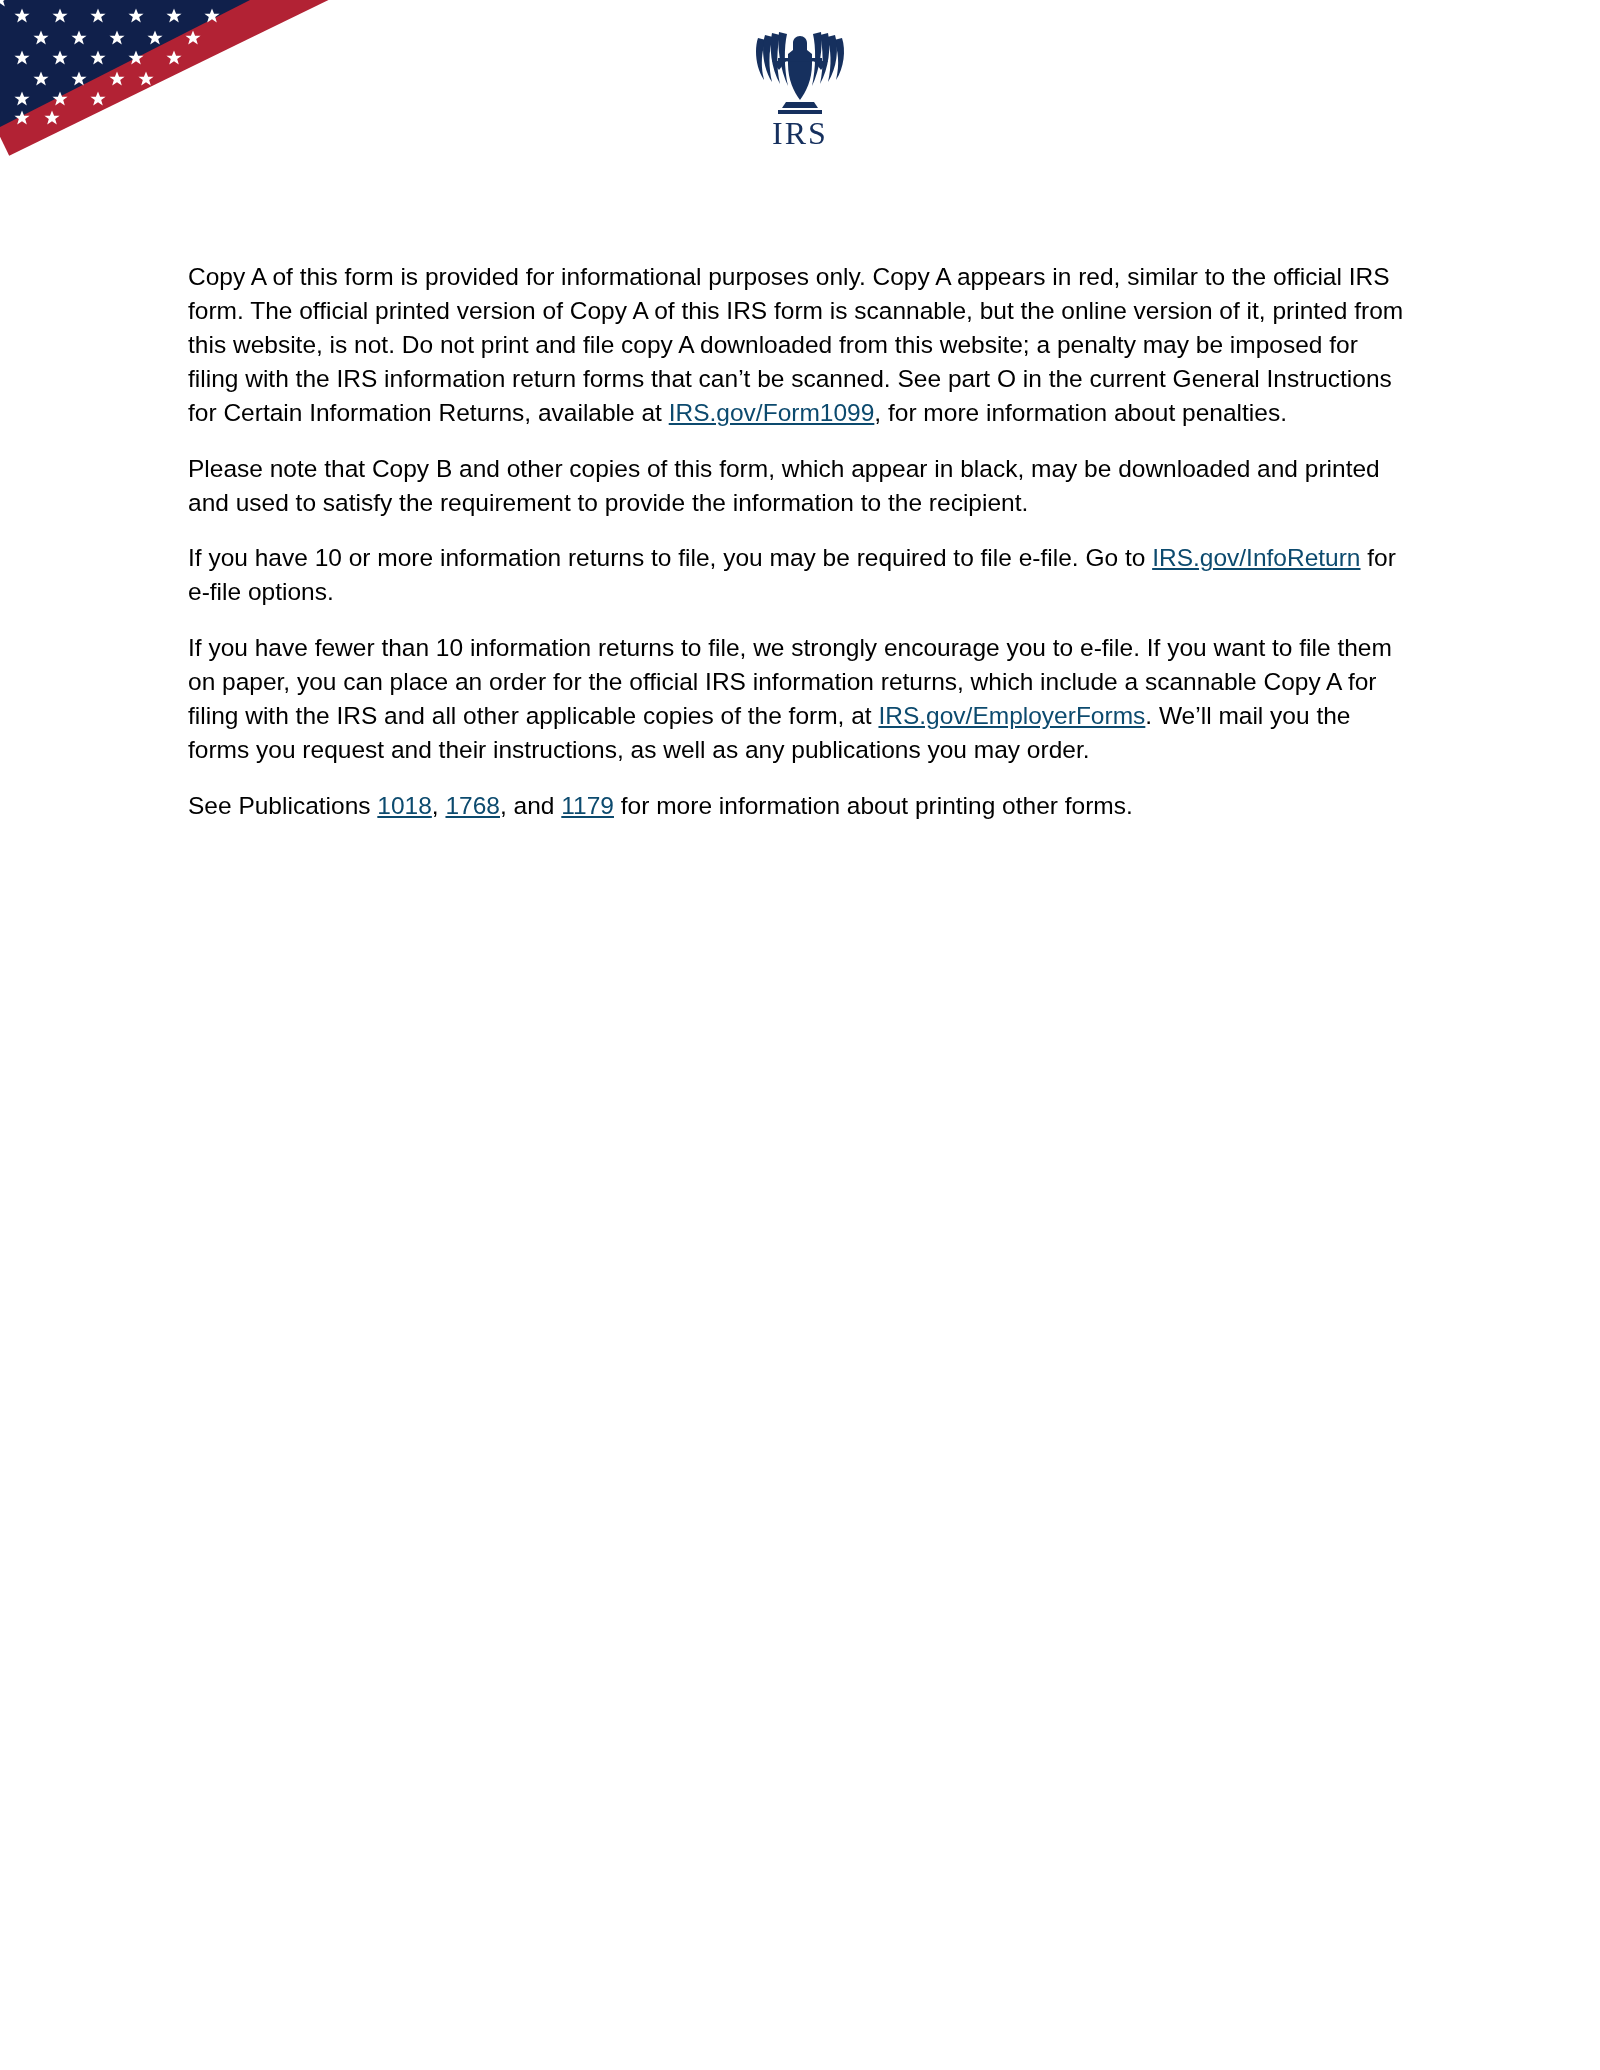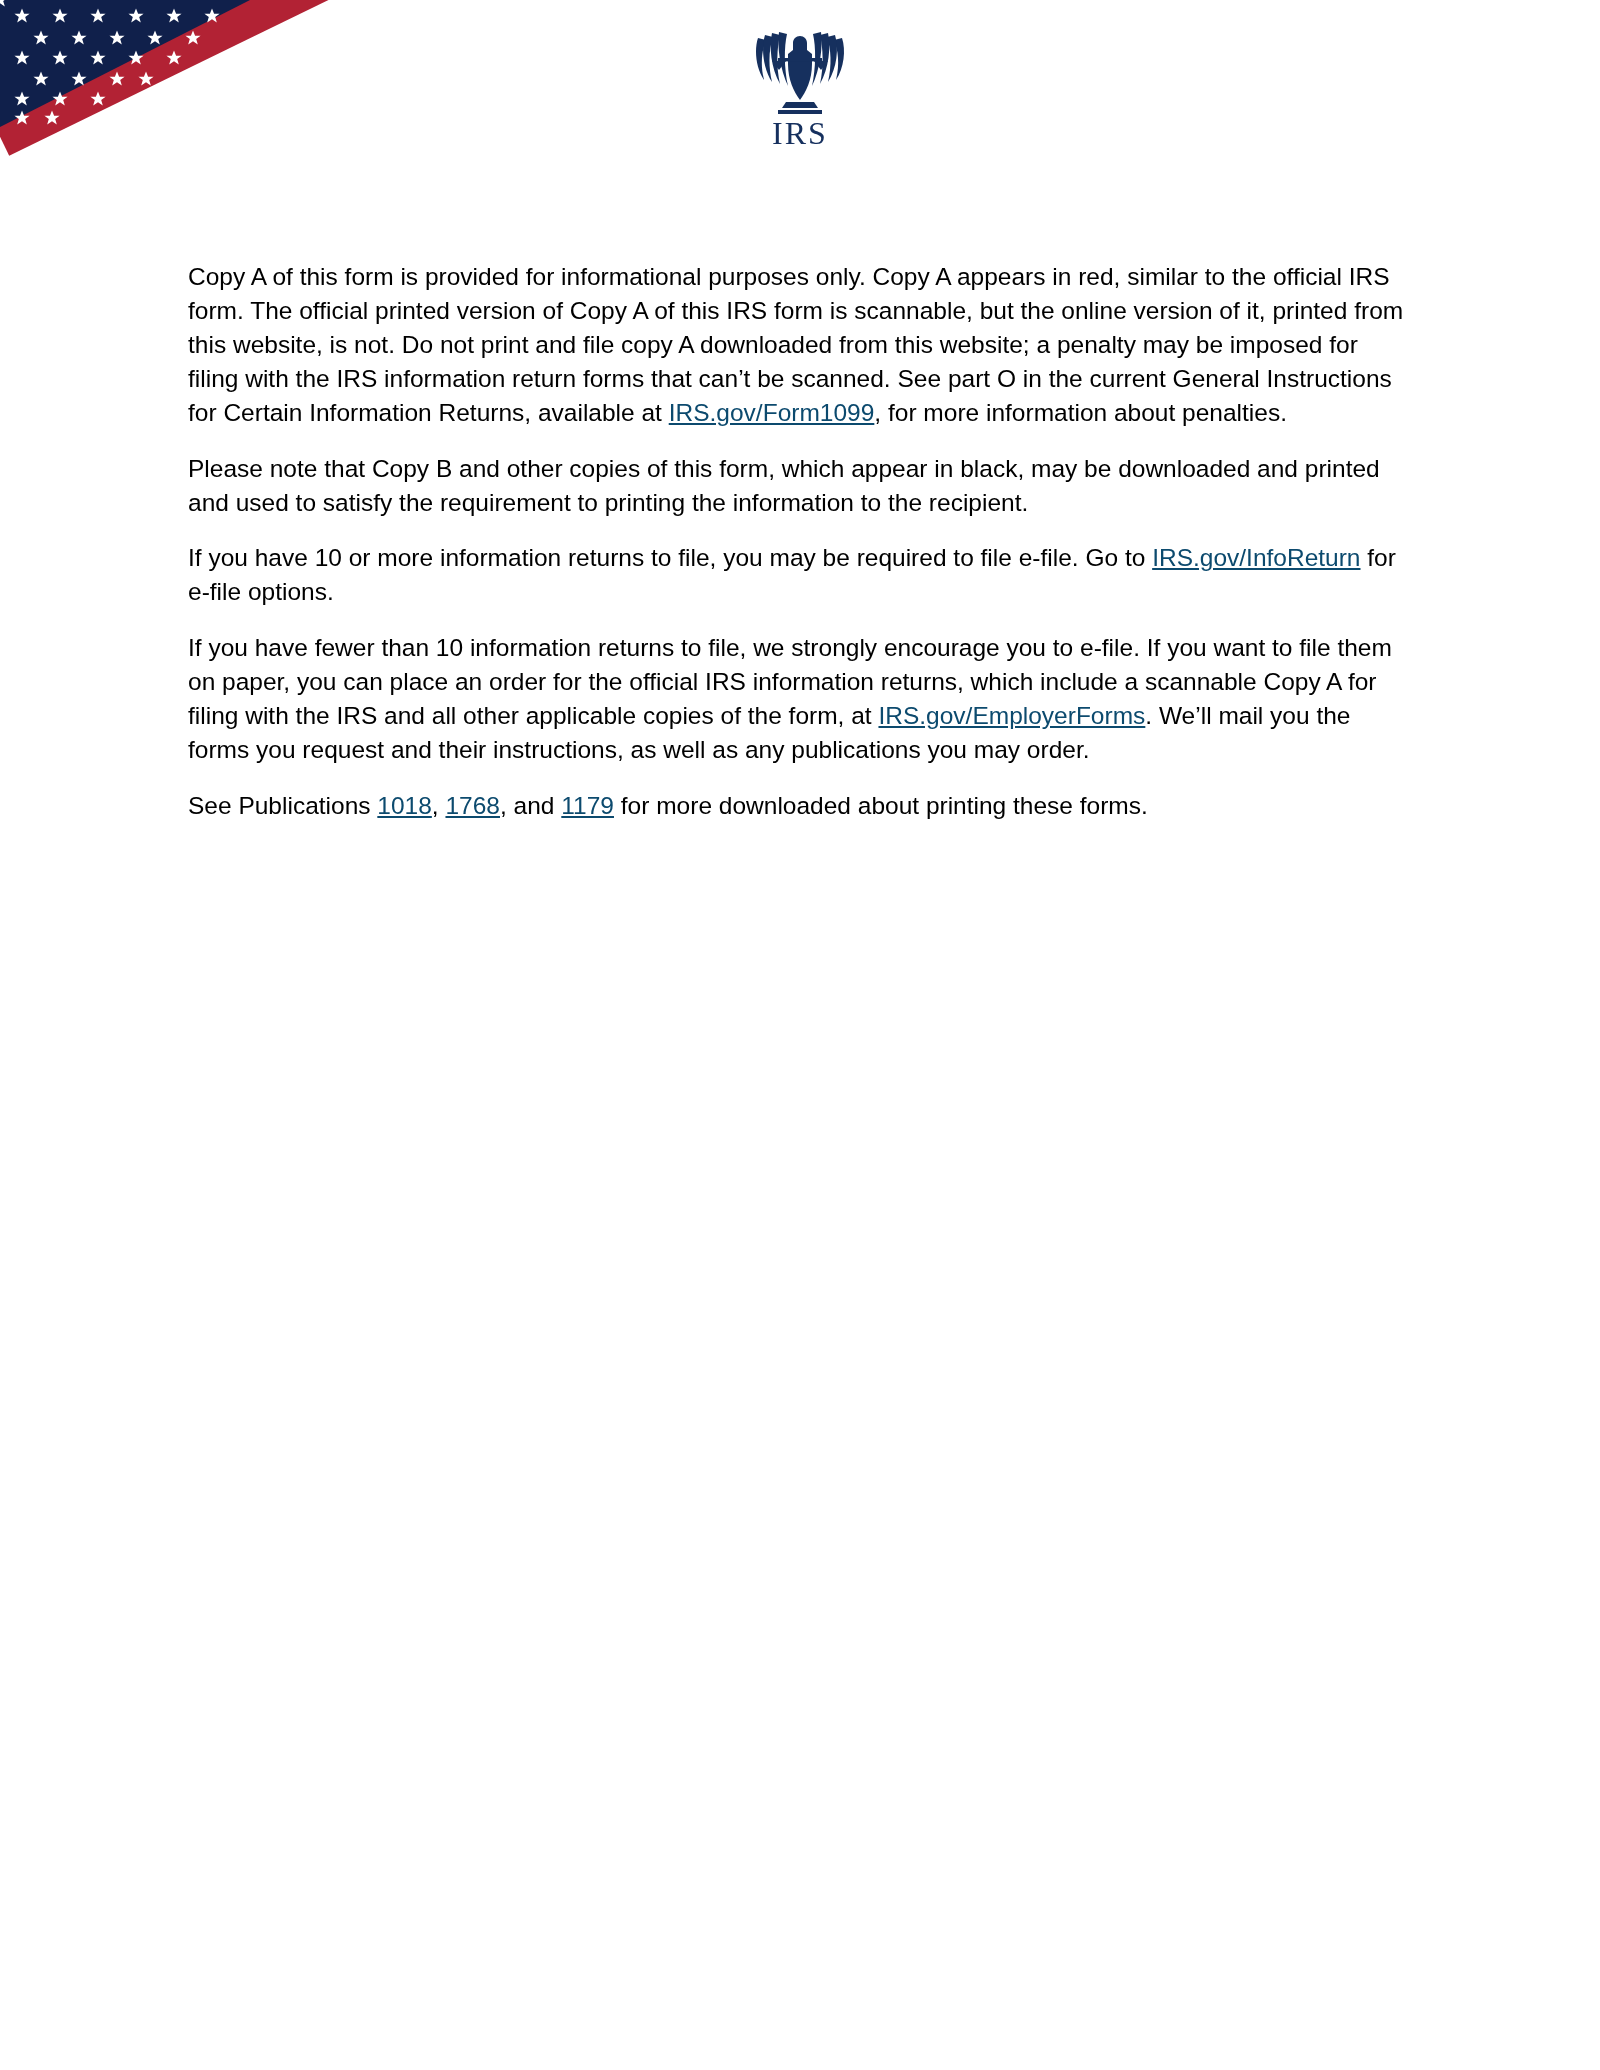--- a/index.html
+++ b/index.html
@@ -181,18 +181,18 @@
       <path d="M34 74 L62 74 L66 80 L30 80 Z"></path>
       <rect x="26" y="82" width="44" height="4"></rect>
     </g>
   </svg>
   <span class="wordmark">IRS</span>
 </div>
 
 <div class="content">
   <div id="paragraphs">
       <p class="para"><span>Copy A of this form is provided for informational purposes only. Copy A appears in red, similar to the official IRS form. The official printed version of Copy A of this IRS form is scannable, but the online version of it, printed from this website, is not. Do </span><b class="strong">not</b><span> print and file copy A downloaded from this website; a penalty may be imposed for filing with the IRS information return forms that can’t be scanned. See part O in the current General Instructions for Certain Information Returns, available at </span><a class="link" href="#">IRS.gov/Form1099</a><span>, for more information about penalties.</span></p>
-      <p class="para"><span>Please note that Copy B and other copies of this form, which appear in black, may be downloaded and printed and used to satisfy the requirement to printing the information to the recipient.</span></p>
+      <p class="para"><span>Please note that Copy B and other copies of this form, which appear in black, may be downloaded and printed and used to satisfy the requirement to provide the information to the recipient.</span></p>
       <p class="para"><span>If you have 10 or more information returns to file, you may be required to file e-file. Go to </span><a class="link" href="#">IRS.gov/InfoReturn</a><span> for e-file options.</span></p>
       <p class="para"><span>If you have fewer than 10 information returns to file, we strongly encourage you to e-file. If you want to file them on paper, you can place an order for the official IRS information returns, which include a scannable Copy A for filing with the IRS and all other applicable copies of the form, at </span><a class="link" href="#">IRS.gov/EmployerForms</a><span>. We’ll mail you the forms you request and their instructions, as well as any publications you may order.</span></p>
-      <p class="para"><span>See Publications </span><a class="link" href="#">1018</a><span>, </span><a class="link" href="#">1768</a><span>, and </span><a class="link" href="#">1179</a><span> for more downloaded about printing these forms.</span></p>
+      <p class="para"><span>See Publications </span><a class="link" href="#">1018</a><span>, </span><a class="link" href="#">1768</a><span>, and </span><a class="link" href="#">1179</a><span> for more information about printing other forms.</span></p>
     </div>
 </div>
 
 </body></html>

